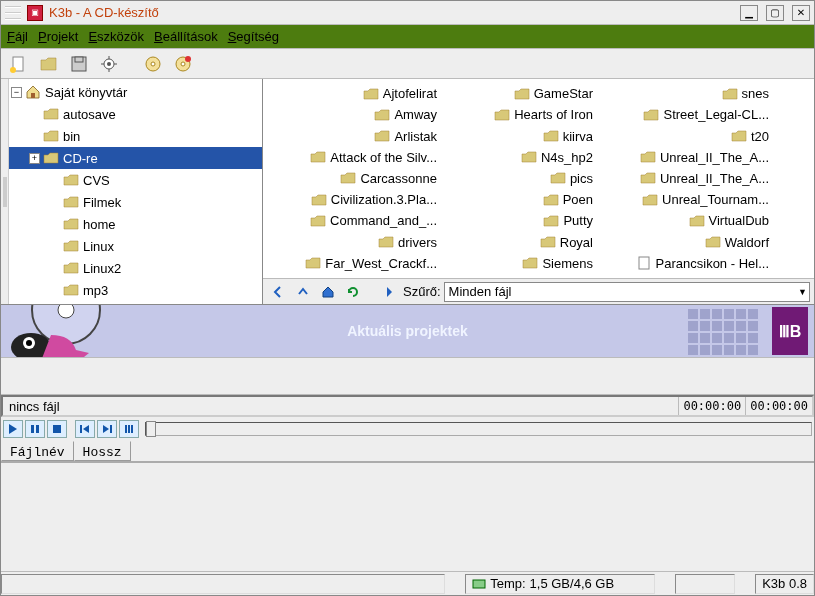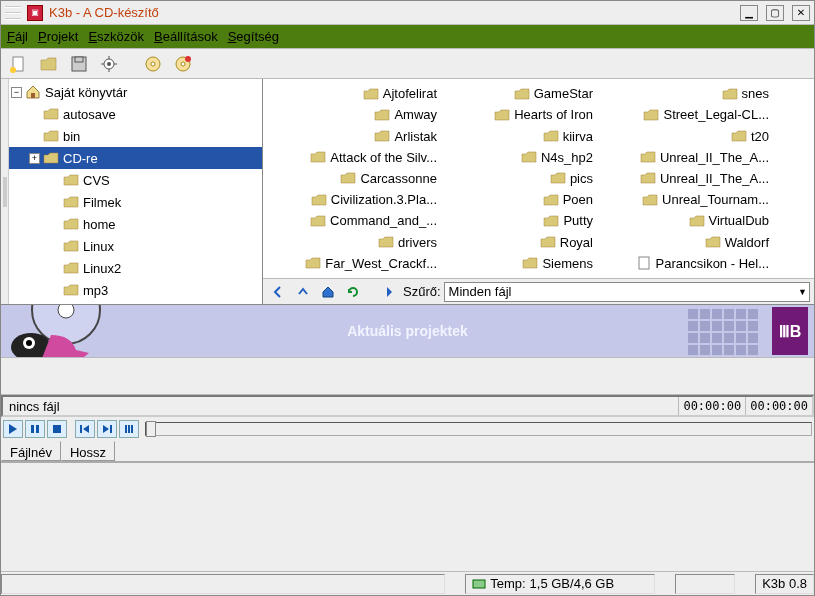--- a/index.html
+++ b/index.html
@@ -58,21 +58,21 @@
 .player-status .lbl { flex: 1; padding: 0 6px; }
 .timebox { border-left: 1px solid #bbb; padding: 0 4px; height: 100%; display: flex; align-items: center; font-family: monospace; font-size: 12px; }
 
 .player-ctrl { display: flex; align-items: center; height: 24px; background: #eee; padding: 2px; gap: 2px; }
 .pbtn { width: 20px; height: 18px; border: 1px solid #8aa; background: #ddeeff; display: flex; align-items: center; justify-content: center; }
 .pbtn svg { width: 12px; height: 12px; }
 .seekbar { flex: 1; height: 14px; border: 1px inset #aaa; margin-left: 4px; position: relative; background: #eee; }
 .seekbar .thumb { position: absolute; left: 0; top: -2px; width: 10px; height: 16px; background: #eee; border: 1px solid #888; }
 
 .headers { display: flex; height: 22px; background: #eee; border-bottom: 2px outset #fff; }
-.headers .hcell { border: 1px outset #eee; padding: 3px 8px; background: #eee; }
+.headers .hcell { border: 1px outset #eee; padding: 3px 8px; background: #eee; font-family: Liberation Mono, monospace; }
 .mainarea { flex: 1; background: #eee; }
 
 .statusbar { display: flex; align-items: center; height: 24px; border-top: 1px solid #bbb; background: #eee; gap: 20px; }
 .statusbar .sbcell { border: 1px inset #ddd; height: 20px; padding: 2px 6px; display: flex; align-items: center; gap: 4px; }
 .statusbar .flex1 { flex: 1; }
 
 svg.folder path { fill: #d8c878; stroke: #a08030; stroke-width: 0.5; }
 svg.home path { fill: #f0dd90; stroke: #806020; stroke-width: 0.8; }
 svg.disk rect { fill: #ccc; stroke: #555; }
 </style>

